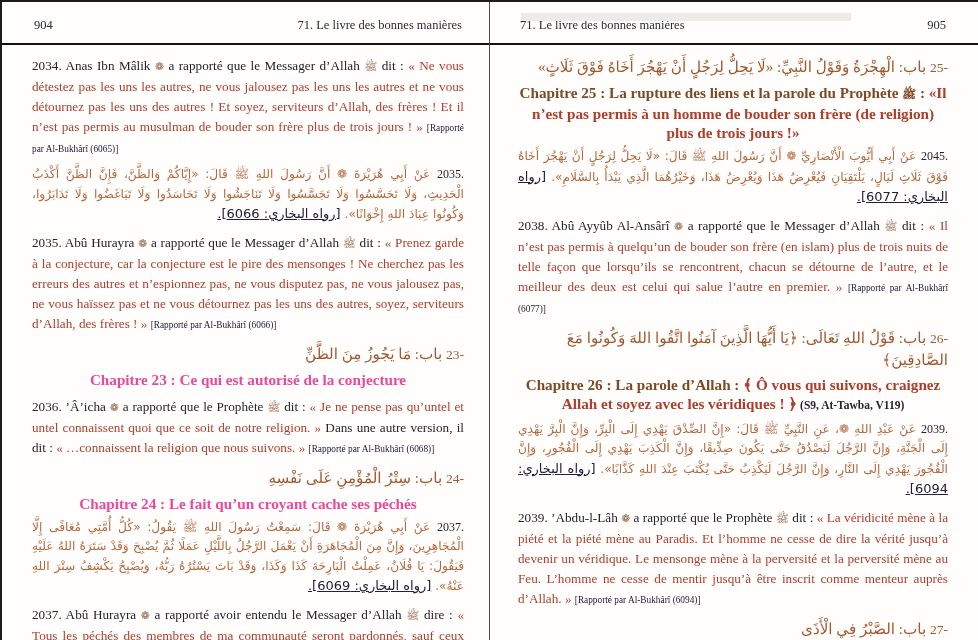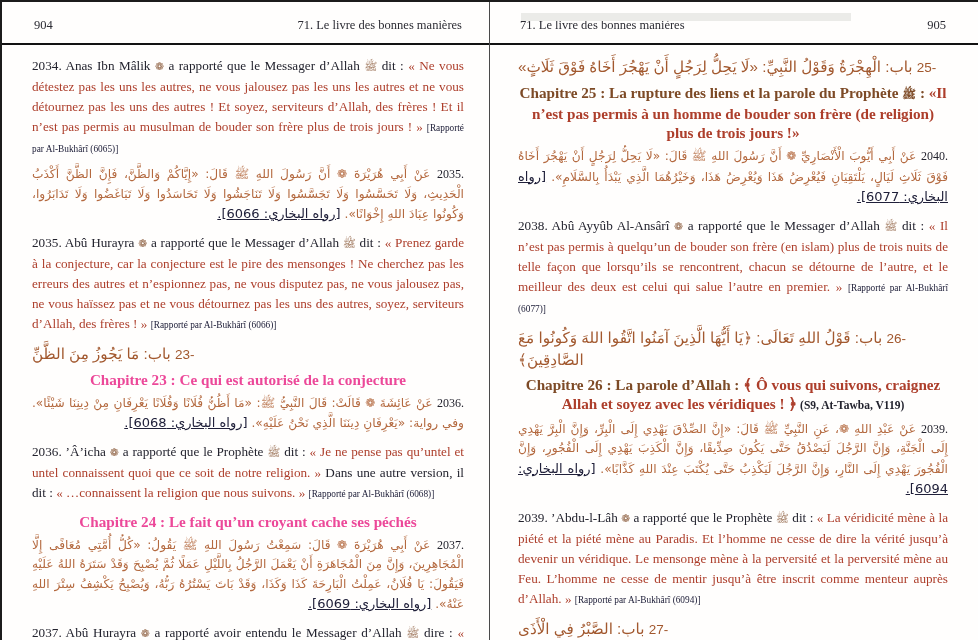--- a/index.html
+++ b/index.html
@@ -24,21 +24,21 @@
   .s-ref{font-size:9.3px;color:#20203a;}
   .s-sym,.s-comp{font-family:"DejaVu Sans",sans-serif;font-size:0.82em;color:#8a5a3a;}
 
   .ar{font-family:"DejaVu Sans",sans-serif;font-size:12.2px;line-height:19.5px;
       direction:rtl;text-align:justify;color:#b4693f;margin:4px 0;}
   .arnum{direction:ltr;unicode-bidi:embed;font-family:"Liberation Serif",serif;
          font-size:12px;color:#23232e;}
   .arref{font-size:13px;color:#20203a;text-decoration:underline;}
 
   .ch{margin:8px 0 5px 0;}
-  .ch-ar{font-family:Liberation Sans, sans-serif;direction:rtl;text-align:left;
+  .ch-ar{font-family:Liberation Serif, serif;direction:rtl;text-align:right;
          font-size:15.2px;line-height:21px;color:#a2582e;margin-bottom:5px;}
   .chnum{direction:ltr;unicode-bidi:embed;font-size:13.5px;}
   .ch-fr{text-align:center;font-weight:bold;font-size:15.2px;line-height:19px;color:#44413a;}
   .s-hd{color:#ec4899;}
   .s-hb{color:#7d4a26;text-align:right;}
   .s-hq{color:#ad3e2b;}
   .s-hsym{font-family:"DejaVu Sans",sans-serif;font-size:0.75em;color:#7d4a26;}
   .s-hsmall{color:#23232e;font-size:11.5px;margin-top:12px;}
 </style>
 </head>
@@ -54,41 +54,41 @@
       <span>71. Le livre des bonnes manières</span>
     </div>
     <div class="content" id="content-left">
         <p class="fr"><span class="s-n">2034. Anas Ibn Mâlik </span><span class="s-comp">❁</span><span class="s-n"> a rapporté que le Messager d’Allah </span><span class="s-sym">ﷺ</span><span class="s-n"> dit : </span><span class="s-q">« Ne vous détestez pas les uns les autres, ne vous jalousez pas les uns les autres et ne vous détournez pas les uns des autres ! Et soyez, serviteurs d’Allah, des frères ! Et il n’est pas permis au musulman de bouder son frère plus de trois jours ! » </span><span class="s-ref">[Rapporté par Al-Bukhârî (6065)]</span></p>
         <p class="ar"><span class="arnum">2035.</span><span class="artext"> عَنْ أَبِي هُرَيْرَةَ ❁ أَنَّ رَسُولَ اللهِ ﷺ قَالَ: «إِيَّاكُمْ وَالظَّنَّ، فَإِنَّ الظَّنَّ أَكْذَبُ الْحَدِيثِ، وَلَا تَحَسَّسُوا وَلَا تَجَسَّسُوا وَلَا تَنَاجَشُوا وَلَا تَحَاسَدُوا وَلَا تَبَاغَضُوا وَلَا تَدَابَرُوا، وَكُونُوا عِبَادَ اللهِ إِخْوَانًا». </span><span class="arref">[رواه البخاري: 6066].</span></p>
         <p class="fr"><span class="s-n">2035. Abû Hurayra </span><span class="s-comp">❁</span><span class="s-n"> a rapporté que le Messager d’Allah </span><span class="s-sym">ﷺ</span><span class="s-n"> dit : </span><span class="s-q">« Prenez garde à la conjecture, car la conjecture est le pire des mensonges ! Ne cherchez pas les erreurs des autres et n’espionnez pas, ne vous disputez pas, ne vous jalousez pas, ne vous haïssez pas et ne vous détournez pas les uns des autres, soyez, serviteurs d’Allah, des frères ! » </span><span class="s-ref">[Rapporté par Al-Bukhârî (6066)]</span></p>
         <div class="ch">
           <div class="ch-ar"><span class="chnum">23-</span><span class="chtext"> باب: مَا يَجُوزُ مِنَ الظَّنِّ</span></div>
           <div class="ch-fr"><span class="s-hd">Chapitre 23 : Ce qui est autorisé de la conjecture</span></div>
         </div>
-        <p class="ar"><span class="arnum">2036.</span><span class="artext"> عَنْ عَائِشَةَ ❁ قَالَتْ: قَالَ النَّبِيُّ ﷺ: «مَا أَظُنُّ فُلَانًا وَفُلَانًا يَعْرِفَانِ مِنْ دِينِنَا شَيْئًا». وفي رواية: «يَعْرِفَانِ دِينَنَا الَّذِي نَحْنُ عَلَيْهِ». </span><span class="arref">[رواه البخاري: 6068].</span></p>
         <p class="fr"><span class="s-n">2036. ’Â’icha </span><span class="s-comp">❁</span><span class="s-n"> a rapporté que le Prophète </span><span class="s-sym">ﷺ</span><span class="s-n"> dit : </span><span class="s-q">« Je ne pense pas qu’untel et untel connaissent quoi que ce soit de notre religion. » </span><span class="s-n">Dans une autre version, il dit : </span><span class="s-q">« …connaissent la religion que nous suivons. » </span><span class="s-ref">[Rapporté par Al-Bukhârî (6068)]</span></p>
         <div class="ch">
+          <div class="ch-ar"><span class="chnum">24-</span><span class="chtext"> باب: سِتْرُ الْمُؤْمِنِ عَلَى نَفْسِهِ</span></div>
           <div class="ch-fr"><span class="s-hd">Chapitre 24 : Le fait qu’un croyant cache ses péchés</span></div>
         </div>
         <p class="ar"><span class="arnum">2037.</span><span class="artext"> عَنْ أَبِي هُرَيْرَةَ ❁ قَالَ: سَمِعْتُ رَسُولَ اللهِ ﷺ يَقُولُ: «كُلُّ أُمَّتِي مُعَافًى إِلَّا الْمُجَاهِرِينَ، وَإِنَّ مِنَ الْمُجَاهَرَةِ أَنْ يَعْمَلَ الرَّجُلُ بِاللَّيْلِ عَمَلًا ثُمَّ يُصْبِحَ وَقَدْ سَتَرَهُ اللهُ عَلَيْهِ فَيَقُولَ: يَا فُلَانُ، عَمِلْتُ الْبَارِحَةَ كَذَا وَكَذَا، وَقَدْ بَاتَ يَسْتُرُهُ رَبُّهُ، وَيُصْبِحُ يَكْشِفُ سِتْرَ اللهِ عَنْهُ». </span><span class="arref">[رواه البخاري: 6069].</span></p>
         <p class="fr"><span class="s-n">2037. Abû Hurayra </span><span class="s-comp">❁</span><span class="s-n"> a rapporté avoir entendu le Messager d’Allah </span><span class="s-sym">ﷺ</span><span class="s-n"> dire : </span><span class="s-q">« Tous les péchés des membres de ma communauté seront pardonnés, sauf ceux des personnes qui divulguent les leurs. Il s’agit par exemple de celui qui commet un péché la nuit et qu’Allah couvre et qui dit : "Ô untel ! Hier j’ai fait ceci et cela !", dévoilant ainsi ce qu’Allah avait rendu secret pour lui. » </span></p>
       </div>
   </div>
 
   <div class="page page-right">
     <div class="pagehead">
       <span>71. Le livre des bonnes manières</span>
       <span>905</span>
     </div>
     <div class="content" id="content-right">
         <div class="ch">
           <div class="ch-ar"><span class="chnum">25-</span><span class="chtext"> باب: الْهِجْرَةُ وَقَوْلُ النَّبِيِّ: «لَا يَحِلُّ لِرَجُلٍ أَنْ يَهْجُرَ أَخَاهُ فَوْقَ ثَلَاثٍ»</span></div>
           <div class="ch-fr"><span class="s-hb">Chapitre 25 : La rupture des liens et la parole du Prophète </span><span class="s-hsym">ﷺ</span><span class="s-hb"> : </span><span class="s-hq">«Il n’est pas permis à un homme de bouder son frère (de religion) plus de trois jours !»</span></div>
         </div>
-        <p class="ar"><span class="arnum">2040.</span><span class="artext"> عَنْ أَبِي أَيُّوبَ الْأَنْصَارِيِّ ❁ أَنَّ رَسُولَ اللهِ ﷺ قَالَ: «لَا يَحِلُّ لِرَجُلٍ أَنْ يَهْجُرَ أَخَاهُ فَوْقَ ثَلَاثِ لَيَالٍ، يَلْتَقِيَانِ فَيُعْرِضُ هَذَا وَيُعْرِضُ هَذَا، وَخَيْرُهُمَا الَّذِي يَبْدَأُ بِالسَّلَامِ». </span><span class="arref">[رواه البخاري: 6077].</span></p>
+        <p class="ar"><span class="arnum">2045.</span><span class="artext"> عَنْ أَبِي أَيُّوبَ الْأَنْصَارِيِّ ❁ أَنَّ رَسُولَ اللهِ ﷺ قَالَ: «لَا يَحِلُّ لِرَجُلٍ أَنْ يَهْجُرَ أَخَاهُ فَوْقَ ثَلَاثِ لَيَالٍ، يَلْتَقِيَانِ فَيُعْرِضُ هَذَا وَيُعْرِضُ هَذَا، وَخَيْرُهُمَا الَّذِي يَبْدَأُ بِالسَّلَامِ». </span><span class="arref">[رواه البخاري: 6077].</span></p>
         <p class="fr"><span class="s-n">2038. Abû Ayyûb Al-Ansârî </span><span class="s-comp">❁</span><span class="s-n"> a rapporté que le Messager d’Allah </span><span class="s-sym">ﷺ</span><span class="s-n"> dit : </span><span class="s-q">« Il n’est pas permis à quelqu’un de bouder son frère (en islam) plus de trois nuits de telle façon que lorsqu’ils se rencontrent, chacun se détourne de l’autre, et le meilleur des deux est celui qui salue l’autre en premier. » </span><span class="s-ref">[Rapporté par Al-Bukhârî (6077)]</span></p>
         <div class="ch">
           <div class="ch-ar"><span class="chnum">26-</span><span class="chtext"> باب: قَوْلُ اللهِ تَعَالَى: ﴿يَا أَيُّهَا الَّذِينَ آمَنُوا اتَّقُوا اللهَ وَكُونُوا مَعَ الصَّادِقِينَ﴾</span></div>
           <div class="ch-fr"><span class="s-hb">Chapitre 26 : La parole d’Allah : </span><span class="s-hq">﴾ Ô vous qui suivons, craignez Allah et soyez avec les véridiques ! ﴿</span><span class="s-hsmall"> (S9, At-Tawba, V119)</span></div>
         </div>
         <p class="ar"><span class="arnum">2039.</span><span class="artext"> عَنْ عَبْدِ اللهِ ❁، عَنِ النَّبِيِّ ﷺ قَالَ: «إِنَّ الصِّدْقَ يَهْدِي إِلَى الْبِرِّ، وَإِنَّ الْبِرَّ يَهْدِي إِلَى الْجَنَّةِ، وَإِنَّ الرَّجُلَ لَيَصْدُقُ حَتَّى يَكُونَ صِدِّيقًا، وَإِنَّ الْكَذِبَ يَهْدِي إِلَى الْفُجُورِ، وَإِنَّ الْفُجُورَ يَهْدِي إِلَى النَّارِ، وَإِنَّ الرَّجُلَ لَيَكْذِبُ حَتَّى يُكْتَبَ عِنْدَ اللهِ كَذَّابًا». </span><span class="arref">[رواه البخاري: 6094].</span></p>
         <p class="fr"><span class="s-n">2039. ’Abdu-l-Lâh </span><span class="s-comp">❁</span><span class="s-n"> a rapporté que le Prophète </span><span class="s-sym">ﷺ</span><span class="s-n"> dit : </span><span class="s-q">« La véridicité mène à la piété et la piété mène au Paradis. Et l’homme ne cesse de dire la vérité jusqu’à devenir un véridique. Le mensonge mène à la perversité et la perversité mène au Feu. L’homme ne cesse de mentir jusqu’à être inscrit comme menteur auprès d’Allah. » </span><span class="s-ref">[Rapporté par Al-Bukhârî (6094)]</span></p>
         <div class="ch">
           <div class="ch-ar"><span class="chnum">27-</span><span class="chtext"> باب: الصَّبْرُ فِي الْأَذَى</span></div>
           <div class="ch-fr"><span class="s-hd">Chapitre 27 : Patienter face aux persécutions</span></div>

